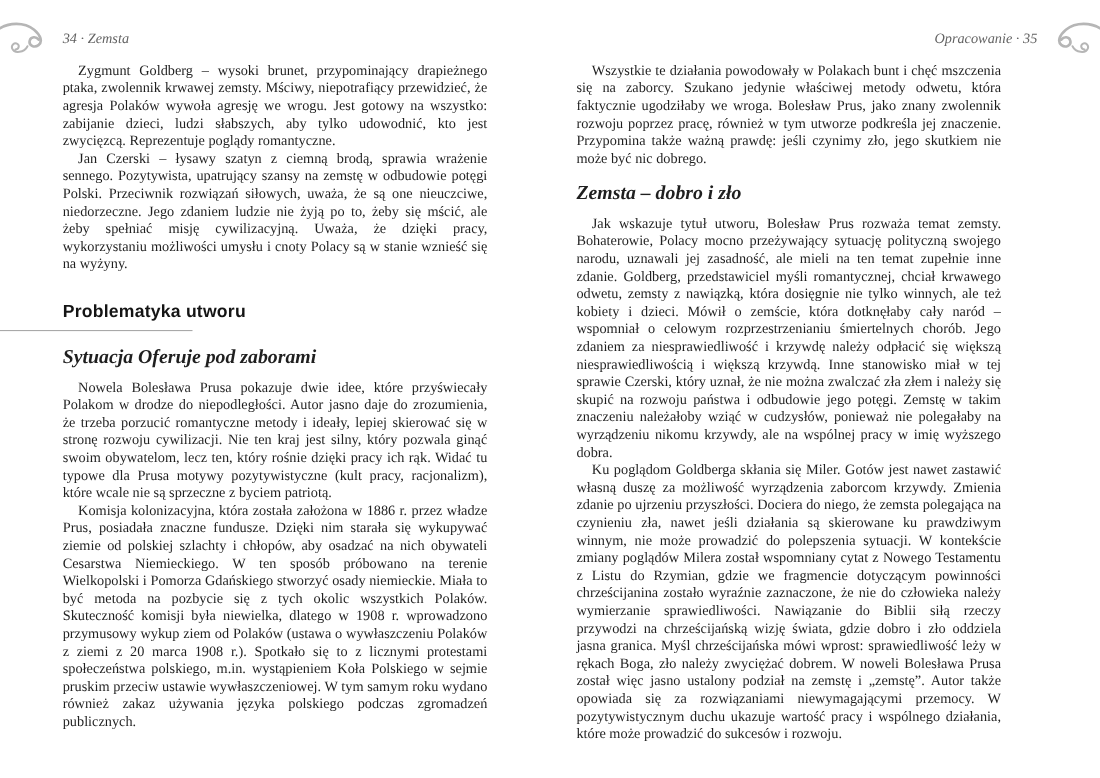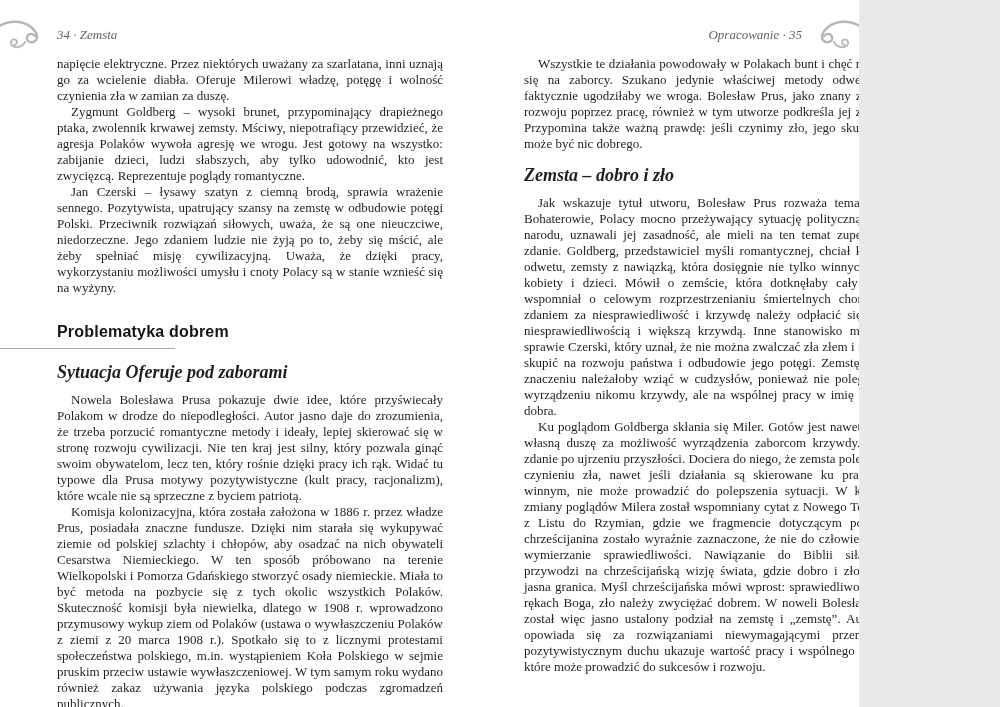--- a/index.html
+++ b/index.html
@@ -7,21 +7,21 @@
     --body-text:#1f1f1f;
     --header-text:#636363;
     --heading-text:#141414;
     --flourish:#b6b6b6;
     --rule:#a9a9a9;
   }
   html,body{margin:0;padding:0;}
   body{background:#e9e9e9;}
   .spread{
     position:relative;
-    width:859px;height:707px;
+    width:1000px;height:707px;
     background:var(--background);
     overflow:hidden;
     font-family:"Liberation Serif", serif;
   }
   
   .running-head{
     position:absolute;top:27px;
     font-style:italic;
     font-size:13px;
     color:var(--header-text);
@@ -87,24 +87,23 @@
     <svg viewBox="0 0 46 32" fill="none" xmlns="http://www.w3.org/2000/svg">
       <path d="M0 9 C 10 2, 24 2, 33 9 C 39 14, 41 20, 37 23 C 33 26, 28 23, 29 19 C 30 15, 35 15, 37 18" stroke="var(--flourish)" stroke-width="2.4" stroke-linecap="round"></path>
       <path d="M27 24 C 24 30, 15 31, 13 26 C 12 23, 15 20, 18 22 C 20 23.5, 19 27, 16 27" stroke="var(--flourish)" stroke-width="1.8" stroke-linecap="round"></path>
     </svg>
   </div>
 
   <div class="running-head left">34 · Zemsta</div>
   <div class="running-head right">Opracowanie · 35</div>
 
   <div class="column left">
-      <p class="body-para"><span>napięcie elektryczne. Przez niektórych uważany za szarlatana, inni uznają go za wcielenie diabła. Oferuje Milerowi władzę, potęgę i wolność czynienia zła w zamian za duszę.</span></p>
       <p class="body-para indent"><strong>Zygmunt Goldberg</strong><span> – wysoki brunet, przypominający drapieżnego ptaka, </span><strong>zwolennik krwawej zemsty</strong><span>. Mściwy, niepotrafiący przewidzieć, że agresja Polaków wywoła agresję we wrogu. Jest gotowy na wszystko: zabijanie dzieci, ludzi słabszych, aby tylko udowodnić, kto jest zwycięzcą. </span><strong>Reprezentuje poglądy romantyczne.</strong></p>
       <p class="body-para indent"><strong>Jan Czerski</strong><span> – łysawy szatyn z ciemną brodą, sprawia wrażenie sennego. </span><strong>Pozytywista, upatrujący szansy na zemstę w odbudowie potęgi Polski.</strong><span> Przeciwnik rozwiązań siłowych, uważa, że są one nieuczciwe, niedorzeczne. Jego zdaniem ludzie nie żyją po to, żeby się mścić, ale żeby spełniać misję cywilizacyjną. Uważa, że dzięki pracy, wykorzystaniu możliwości umysłu i cnoty Polacy są w stanie wznieść się na wyżyny.</span></p>
-      <h2 class="section-heading">Problematyka dobrem</h2>
+      <h2 class="section-heading">Problematyka utworu</h2>
       <div class="section-rule"></div>
       <h3 class="sub-heading">Sytuacja Oferuje pod zaborami</h3>
       <p class="body-para indent"><span>Nowela Bolesława Prusa pokazuje </span><strong>dwie idee, które przyświecały Polakom w drodze do niepodległości</strong><span>. Autor jasno daje do zrozumienia, że trzeba porzucić romantyczne metody i ideały, lepiej skierować się w stronę rozwoju cywilizacji. </span><strong>Nie ten kraj jest silny, który pozwala ginąć swoim obywatelom, lecz ten, który rośnie dzięki pracy ich rąk</strong><span>. Widać tu typowe dla Prusa motywy pozytywistyczne (kult pracy, racjonalizm), które wcale nie są sprzeczne z byciem patriotą.</span></p>
       <p class="body-para indent"><span>Komisja kolonizacyjna, która została założona w 1886 r. przez władze Prus, posiadała znaczne fundusze. Dzięki nim starała się </span><strong>wykupywać ziemie od polskiej szlachty i chłopów, aby osadzać na nich obywateli Cesarstwa Niemieckiego</strong><span>. W ten sposób próbowano na terenie Wielkopolski i Pomorza Gdańskiego stworzyć osady niemieckie. Miała to być metoda na pozbycie się z tych okolic wszystkich Polaków. Skuteczność komisji była niewielka, dlatego w 1908 r. wprowadzono przymusowy wykup ziem od Polaków (ustawa o wywłaszczeniu Polaków z ziemi z 20 marca 1908 r.). Spotkało się to z licznymi protestami społeczeństwa polskiego, m.in. wystąpieniem Koła Polskiego w sejmie pruskim przeciw ustawie wywłaszczeniowej. W tym samym roku wydano również zakaz używania języka polskiego podczas zgromadzeń publicznych.</span></p>
     </div>
 
   <div class="column right">
       <p class="body-para indent"><span>Wszystkie te działania powodowały w Polakach bunt i chęć mszczenia się na zaborcy. Szukano jedynie właściwej metody odwetu, która faktycznie ugodziłaby we wroga. Bolesław Prus, jako znany zwolennik rozwoju poprzez pracę, również w tym utworze podkreśla jej znaczenie. Przypomina także ważną prawdę: </span><strong>jeśli czynimy zło, jego skutkiem nie może być nic dobrego</strong><span>.</span></p>
       <h3 class="sub-heading">Zemsta – dobro i zło</h3>
       <p class="body-para indent"><span>Jak wskazuje tytuł utworu, Bolesław Prus rozważa temat zemsty. Bohaterowie, Polacy mocno przeżywający sytuację polityczną swojego narodu, </span><strong>uznawali jej zasadność, ale mieli na ten temat zupełnie inne zdanie</strong><span>. Goldberg, przedstawiciel myśli romantycznej, chciał </span><strong>krwawego odwetu, zemsty z nawiązką</strong><span>, która dosięgnie nie tylko winnych, ale też kobiety i dzieci. Mówił o zemście, która dotknęłaby cały naród – wspomniał o celowym rozprzestrzenianiu śmiertelnych chorób. Jego zdaniem za niesprawiedliwość i krzywdę należy odpłacić się większą niesprawiedliwością i większą krzywdą. Inne stanowisko miał w tej sprawie Czerski, który uznał, że </span><strong>nie można zwalczać zła złem i należy się skupić na rozwoju państwa i odbudowie jego potęgi</strong><span>. Zemstę w takim znaczeniu należałoby wziąć w cudzysłów, ponieważ nie polegałaby na wyrządzeniu nikomu krzywdy, ale na wspólnej pracy w imię wyższego dobra.</span></p>

